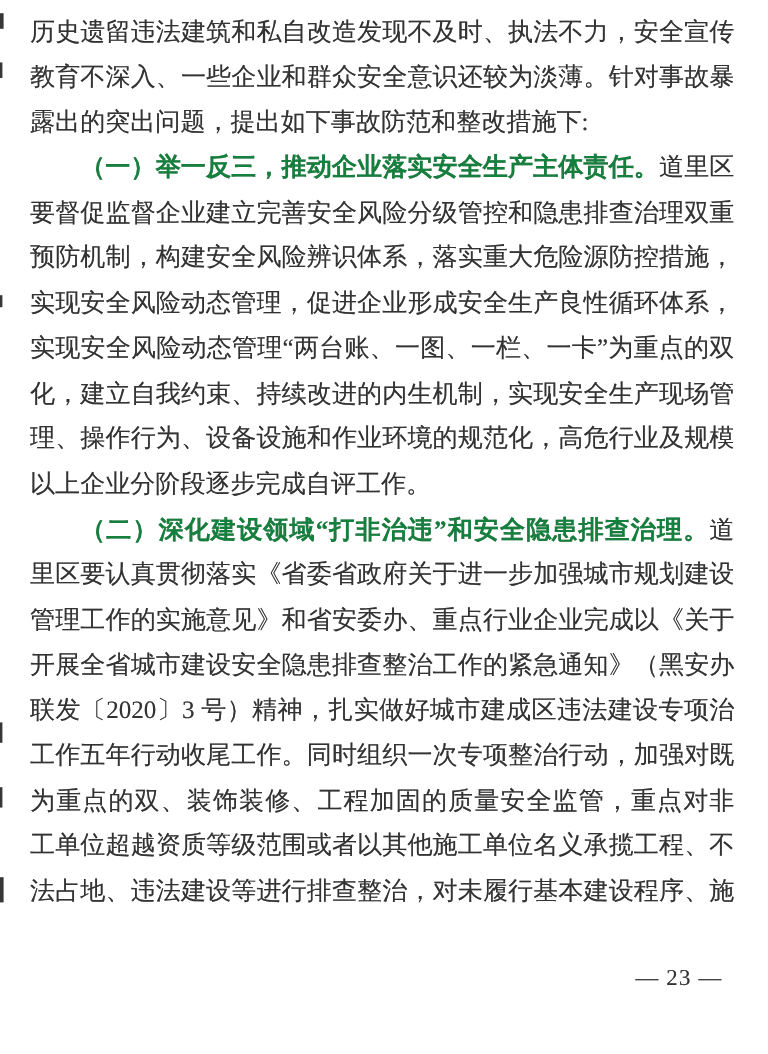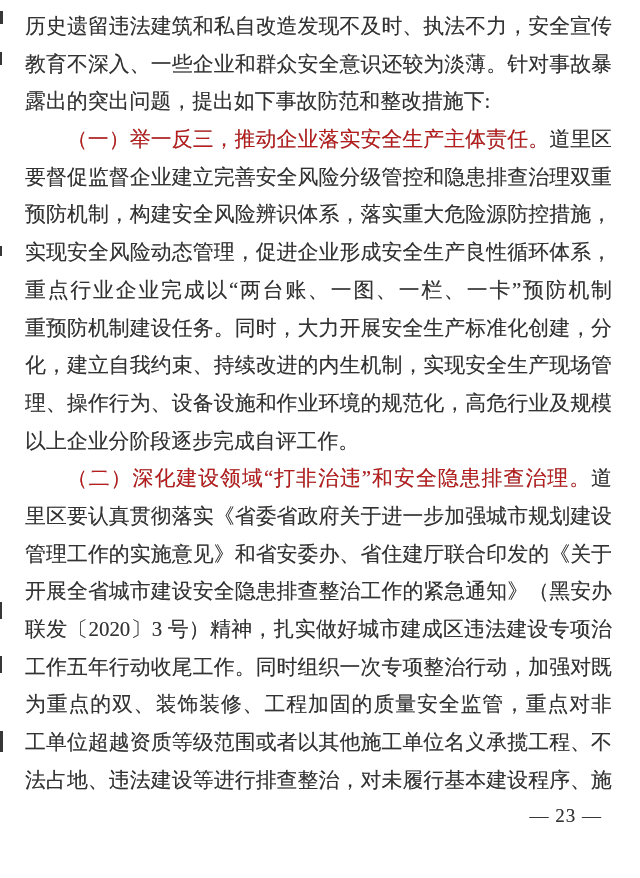--- a/index.html
+++ b/index.html
@@ -32,21 +32,22 @@
     text-shadow: 0 0 0.5px rgba(70,70,70,0.55);
     overflow: hidden;
   }
   .line.end {
     text-align-last: left;
   }
   .line.indent {
     text-indent: 2em;
   }
   .heading {
-    color: #b91c1c;
+    color: #15803d;
+    font-weight: bold;
   }
   .page-number {
     position: absolute;
     top: 804px;
     right: 38px;
     font-size: 19px;
     line-height: 24px;
     color: #333333;
     letter-spacing: 1px;
     text-shadow: 0 0 0.5px rgba(70,70,70,0.5);
@@ -77,28 +78,27 @@
   <div class="artifact a6"></div>
 
   <div class="text-block">
     <div class="line">历史遗留违法建筑和私自改造发现不及时、执法不力，安全宣传</div>
     <div class="line">教育不深入、一些企业和群众安全意识还较为淡薄。针对事故暴</div>
     <div class="line end">露出的突出问题，提出如下事故防范和整改措施下:</div>
     <div class="line indent"><span class="heading">（一）举一反三，推动企业落实安全生产主体责任。</span><span>道里区</span></div>
     <div class="line">要督促监督企业建立完善安全风险分级管控和隐患排查治理双重</div>
     <div class="line">预防机制，构建安全风险辨识体系，落实重大危险源防控措施，</div>
     <div class="line">实现安全风险动态管理，促进企业形成安全生产良性循环体系，</div>
-    <div class="line">重点行业企业完成以“两台账、一图、一栏、一卡”预防机制</div>
-    <div class="line">重预防机制建设任务。同时，大力开展安全生产标准化创建，分</div>
+    <div class="line">实现安全风险动态管理“两台账、一图、一栏、一卡”为重点的双</div>
     <div class="line">化，建立自我约束、持续改进的内生机制，实现安全生产现场管</div>
     <div class="line">理、操作行为、设备设施和作业环境的规范化，高危行业及规模</div>
     <div class="line end">以上企业分阶段逐步完成自评工作。</div>
     <div class="line indent"><span class="heading">（二）深化建设领域“打非治违”和安全隐患排查治理。</span><span>道</span></div>
     <div class="line">里区要认真贯彻落实《省委省政府关于进一步加强城市规划建设</div>
-    <div class="line">管理工作的实施意见》和省安委办、省住建厅联合印发的《关于</div>
+    <div class="line">管理工作的实施意见》和省安委办、重点行业企业完成以《关于</div>
     <div class="line">开展全省城市建设安全隐患排查整治工作的紧急通知》（黑安办</div>
     <div class="line">联发〔2020〕3 号）精神，扎实做好城市建成区违法建设专项治理</div>
     <div class="line">工作五年行动收尾工作。同时组织一次专项整治行动，加强对既</div>
     <div class="line">为重点的双、装饰装修、工程加固的质量安全监管，重点对非</div>
     <div class="line">工单位超越资质等级范围或者以其他施工单位名义承揽工程、不</div>
     <div class="line">法占地、违法建设等进行排查整治，对未履行基本建设程序、施</div>
   </div>
 
   <div class="page-number">— 23 —</div>
 

